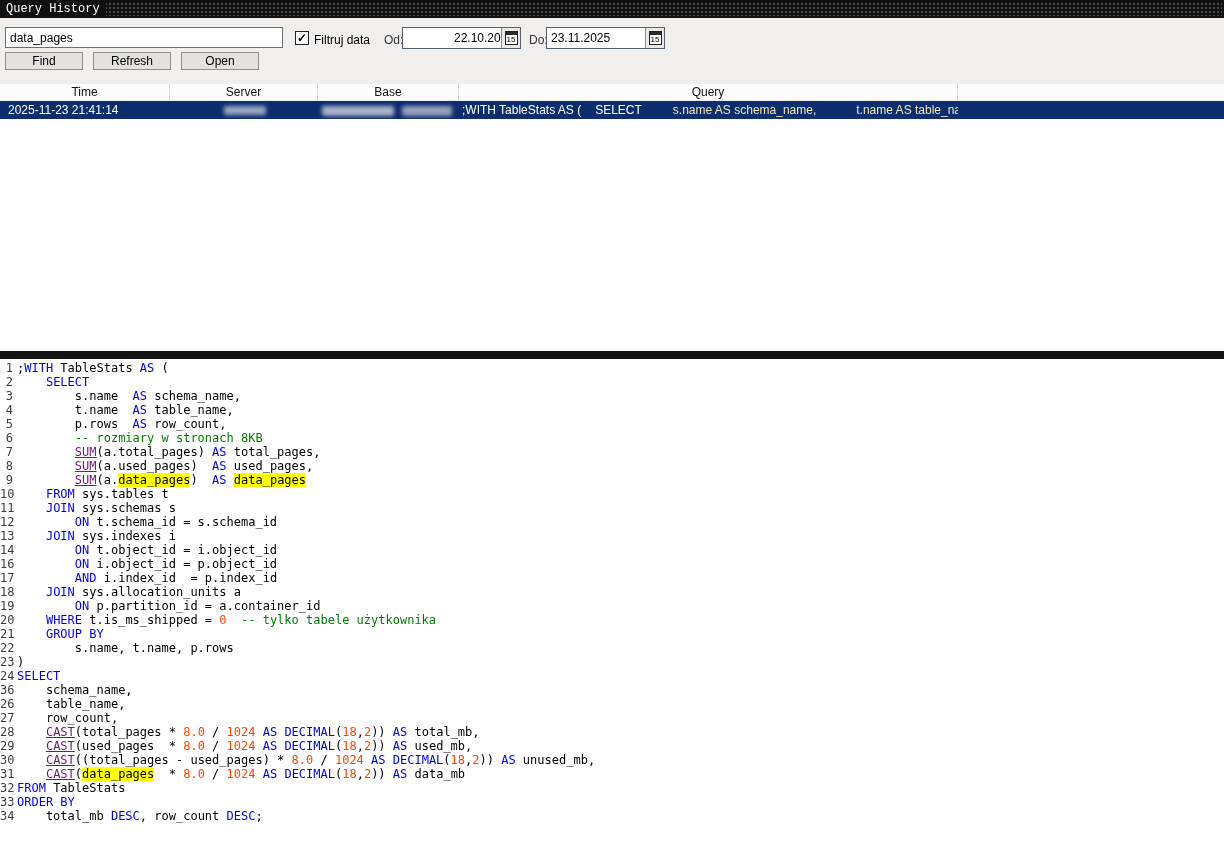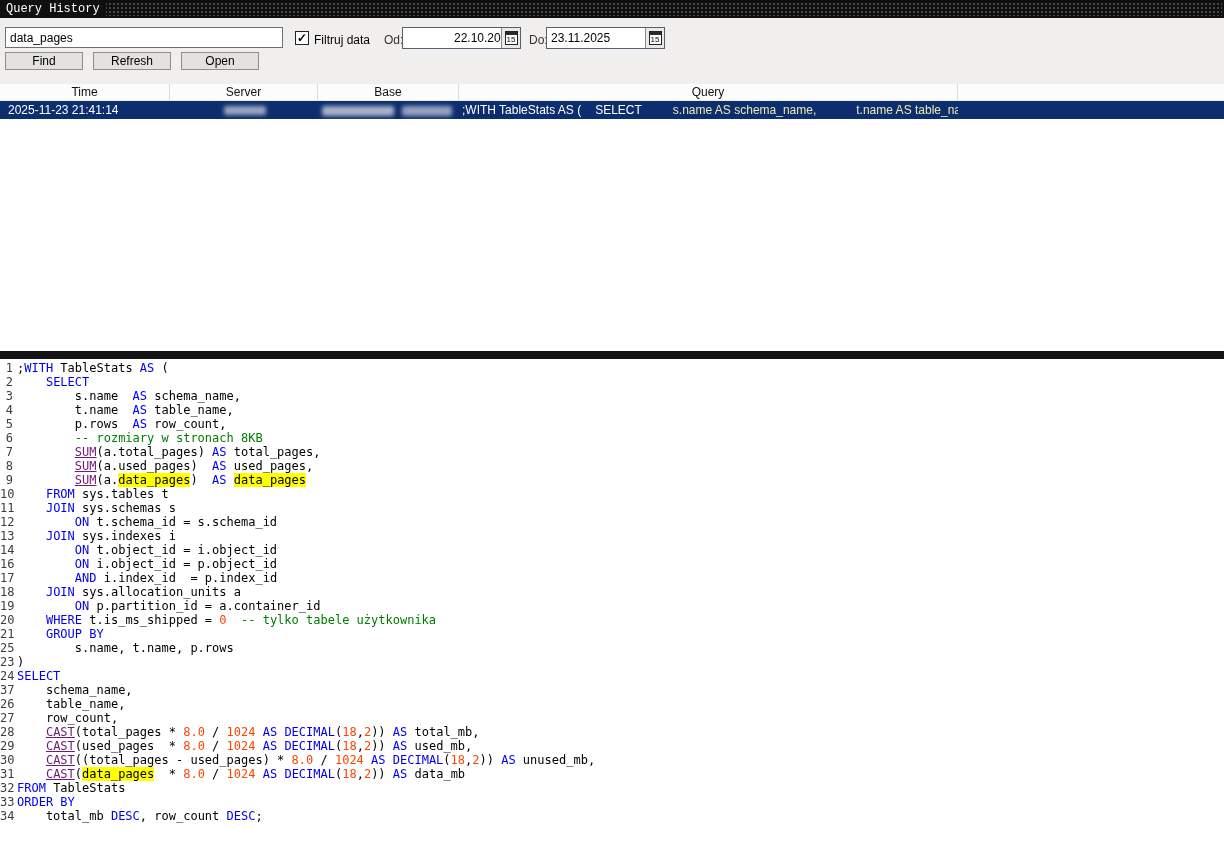--- a/index.html
+++ b/index.html
@@ -182,24 +182,24 @@
         <div class="ed-line"><span class="ln">11</span><span class="code"><span class="tk-t">    </span><span class="tk-k">JOIN</span><span class="tk-t"> sys.schemas s</span></span></div>
         <div class="ed-line"><span class="ln">12</span><span class="code"><span class="tk-t">        </span><span class="tk-k">ON</span><span class="tk-t"> t.schema_id = s.schema_id</span></span></div>
         <div class="ed-line"><span class="ln">13</span><span class="code"><span class="tk-t">    </span><span class="tk-k">JOIN</span><span class="tk-t"> sys.indexes i</span></span></div>
         <div class="ed-line"><span class="ln">14</span><span class="code"><span class="tk-t">        </span><span class="tk-k">ON</span><span class="tk-t"> t.object_id = i.object_id</span></span></div>
         <div class="ed-line"><span class="ln">16</span><span class="code"><span class="tk-t">        </span><span class="tk-k">ON</span><span class="tk-t"> i.object_id = p.object_id</span></span></div>
         <div class="ed-line"><span class="ln">17</span><span class="code"><span class="tk-t">        </span><span class="tk-k">AND</span><span class="tk-t"> i.index_id  = p.index_id</span></span></div>
         <div class="ed-line"><span class="ln">18</span><span class="code"><span class="tk-t">    </span><span class="tk-k">JOIN</span><span class="tk-t"> sys.allocation_units a</span></span></div>
         <div class="ed-line"><span class="ln">19</span><span class="code"><span class="tk-t">        </span><span class="tk-k">ON</span><span class="tk-t"> p.partition_id = a.container_id</span></span></div>
         <div class="ed-line"><span class="ln">20</span><span class="code"><span class="tk-t">    </span><span class="tk-k">WHERE</span><span class="tk-t"> t.is_ms_shipped = </span><span class="tk-n">0</span><span class="tk-t">  </span><span class="tk-c">-- tylko tabele użytkownika</span></span></div>
         <div class="ed-line"><span class="ln">21</span><span class="code"><span class="tk-t">    </span><span class="tk-k">GROUP BY</span></span></div>
-        <div class="ed-line"><span class="ln">25</span><span class="code"><span class="tk-t">        s.name, t.name, p.rows</span></span></div>
+        <div class="ed-line"><span class="ln">22</span><span class="code"><span class="tk-t">        s.name, t.name, p.rows</span></span></div>
         <div class="ed-line"><span class="ln">23</span><span class="code"><span class="tk-t">)</span></span></div>
         <div class="ed-line"><span class="ln">24</span><span class="code"><span class="tk-k">SELECT</span></span></div>
-        <div class="ed-line"><span class="ln">37</span><span class="code"><span class="tk-t">    schema_name,</span></span></div>
+        <div class="ed-line"><span class="ln">36</span><span class="code"><span class="tk-t">    schema_name,</span></span></div>
         <div class="ed-line"><span class="ln">26</span><span class="code"><span class="tk-t">    table_name,</span></span></div>
         <div class="ed-line"><span class="ln">27</span><span class="code"><span class="tk-t">    row_count,</span></span></div>
         <div class="ed-line"><span class="ln">28</span><span class="code"><span class="tk-t">    </span><span class="tk-f">CAST</span><span class="tk-t">(total_pages * </span><span class="tk-n">8.0</span><span class="tk-t"> / </span><span class="tk-n">1024</span><span class="tk-t"> </span><span class="tk-k">AS</span><span class="tk-t"> </span><span class="tk-k">DECIMAL</span><span class="tk-t">(</span><span class="tk-n">18</span><span class="tk-t">,</span><span class="tk-n">2</span><span class="tk-t">)) </span><span class="tk-k">AS</span><span class="tk-t"> total_mb,</span></span></div>
         <div class="ed-line"><span class="ln">29</span><span class="code"><span class="tk-t">    </span><span class="tk-f">CAST</span><span class="tk-t">(used_pages  * </span><span class="tk-n">8.0</span><span class="tk-t"> / </span><span class="tk-n">1024</span><span class="tk-t"> </span><span class="tk-k">AS</span><span class="tk-t"> </span><span class="tk-k">DECIMAL</span><span class="tk-t">(</span><span class="tk-n">18</span><span class="tk-t">,</span><span class="tk-n">2</span><span class="tk-t">)) </span><span class="tk-k">AS</span><span class="tk-t"> used_mb,</span></span></div>
         <div class="ed-line"><span class="ln">30</span><span class="code"><span class="tk-t">    </span><span class="tk-f">CAST</span><span class="tk-t">((total_pages - used_pages) * </span><span class="tk-n">8.0</span><span class="tk-t"> / </span><span class="tk-n">1024</span><span class="tk-t"> </span><span class="tk-k">AS</span><span class="tk-t"> </span><span class="tk-k">DECIMAL</span><span class="tk-t">(</span><span class="tk-n">18</span><span class="tk-t">,</span><span class="tk-n">2</span><span class="tk-t">)) </span><span class="tk-k">AS</span><span class="tk-t"> unused_mb,</span></span></div>
         <div class="ed-line"><span class="ln">31</span><span class="code"><span class="tk-t">    </span><span class="tk-f">CAST</span><span class="tk-t">(</span><span class="tk-h">data_pages</span><span class="tk-t">  * </span><span class="tk-n">8.0</span><span class="tk-t"> / </span><span class="tk-n">1024</span><span class="tk-t"> </span><span class="tk-k">AS</span><span class="tk-t"> </span><span class="tk-k">DECIMAL</span><span class="tk-t">(</span><span class="tk-n">18</span><span class="tk-t">,</span><span class="tk-n">2</span><span class="tk-t">)) </span><span class="tk-k">AS</span><span class="tk-t"> data_mb</span></span></div>
         <div class="ed-line"><span class="ln">32</span><span class="code"><span class="tk-k">FROM</span><span class="tk-t"> TableStats</span></span></div>
         <div class="ed-line"><span class="ln">33</span><span class="code"><span class="tk-k">ORDER BY</span></span></div>
         <div class="ed-line"><span class="ln">34</span><span class="code"><span class="tk-t">    total_mb </span><span class="tk-k">DESC</span><span class="tk-t">, row_count </span><span class="tk-k">DESC</span><span class="tk-t">;</span></span></div>
       </div>

